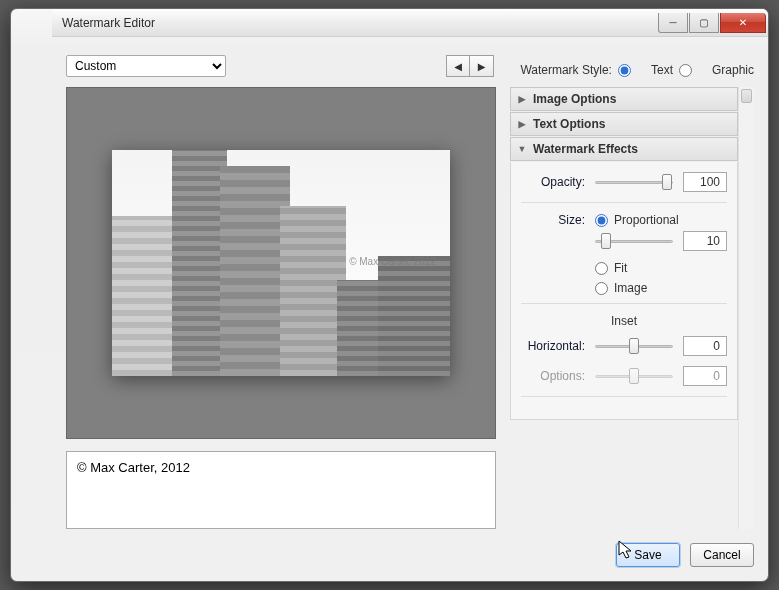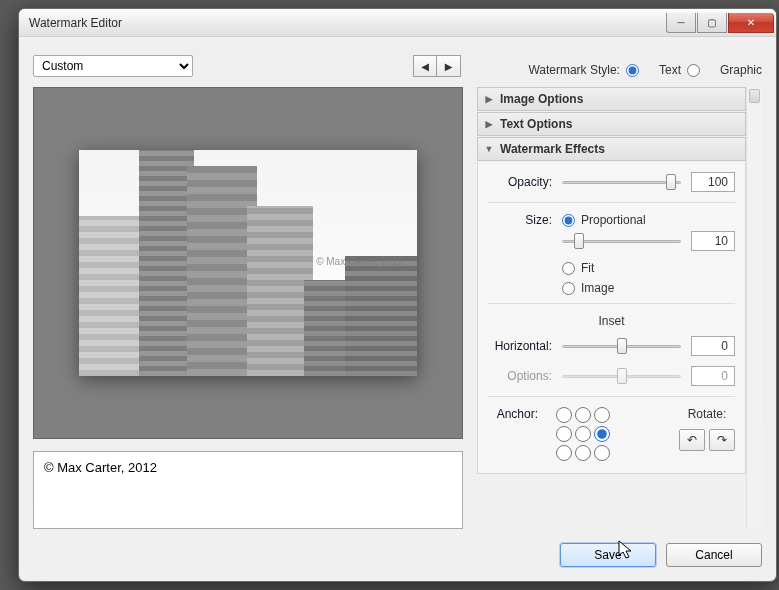--- a/index.html
+++ b/index.html
@@ -10,27 +10,28 @@
     font-size: 12px;
     color: #000;
     position: relative;
   }
   .backdrop {
     position: absolute; inset: 0;
     background: #5a5a5a;
   }
   .window {
     position: absolute;
-    left: 18px; top: 8px;
+    left: 10px; top: 8px;
     width: 759px; height: 574px;
     background: linear-gradient(to bottom, #f7f7f7 0, #efefef 40px, #f0f0f0 100%);
     border: 1px solid #6a6a6a;
     border-radius: 7px;
     box-shadow: 0 6px 24px rgba(0,0,0,0.6);
     overflow: hidden;
+    padding-left: 41px;
   }
   .titlebar {
     height: 28px;
     background: linear-gradient(to bottom, #fdfdfd 0, #eaeaea 60%, #e1e1e1 100%);
     border-bottom: 1px solid #d0d0d0;
     display: flex;
     align-items: center;
     justify-content: space-between;
     padding-left: 10px;
   }
@@ -175,21 +176,21 @@
     position:relative;
   }
   .scrollbar .sbthumb{
     position:absolute;left:2px;right:2px;top:2px;height:14px;
     background:linear-gradient(#e9e9e9,#d6d6d6);border:1px solid #bbb;border-radius:2px;
   }
   .footer{
     display:flex;justify-content:flex-end;gap:10px;padding-top:4px;
   }
   .btn{
-    width:96px;height:24px;border:1px solid #8f8f8f;border-radius:3px;
+    width:64px;height:24px;border:1px solid #8f8f8f;border-radius:3px;
     background:linear-gradient(#fdfdfd,#e8e8e8);
     font-size:12px;display:flex;align-items:center;justify-content:center;
   }
   .btn.primary{
     border-color:#5a93d6;
     background:linear-gradient(#eaf3fd,#cfe4fb);
     box-shadow:0 0 0 1px rgba(100,160,230,0.4);
   }
   .cursor{
     position:absolute;left:618px;top:540px;width:16px;height:20px;pointer-events:none;
@@ -322,46 +323,20 @@
             <div class="row">
               <span class="lbl muted">Options:</span>
               <div class="slider" style="opacity:.55">
                 <div class="track"></div>
                   <div class="thumb" style="left:50%"></div>
               </div>
               <div class="numbox" style="color:#999">0</div>
             </div>
             <div class="hr"></div>
 
-            <div class="bottomgrid">
-              <span class="lbl" style="width:50px">Anchor:</span>
-              <div class="anchorgrid">
-                <input type="radio" name="a" style="">
-                  <input type="radio" name="a" style="">
-                  <input type="radio" name="a" style="">
-                <input type="radio" name="a" style="">
-                  <input type="radio" name="a" style="">
-                  <input type="radio" name="a" checked="" style="">
-                <input type="radio" name="a" style="">
-                  <input type="radio" name="a" style="">
-                  <input type="radio" name="a" style="">
-              </div>
-              <div style="flex:1"></div>
-              <div class="rotatebox">
-                <span>Rotate:</span>
-                <div class="rotatebtns">
-                  <div class="iconbtn">
-                      <span>↶</span>
-                    </div>
-                  <div class="iconbtn">
-                      <span>↷</span>
-                    </div>
-                </div>
-              </div>
-            </div>
           </div>
         </div>
         <div class="scrollbar">
             <div class="sbthumb"></div>
           </div>
       </div>
     </div>
 
     <div class="footer">
       <div class="btn primary">Save</div>

